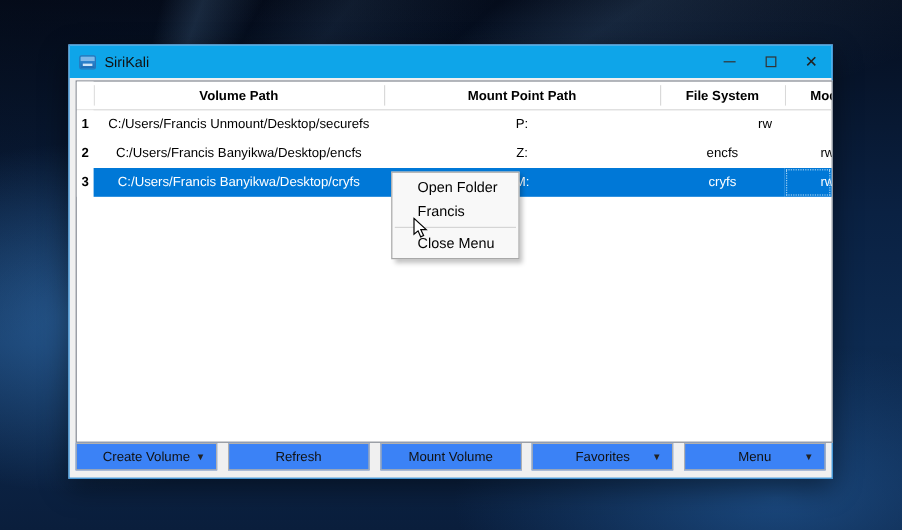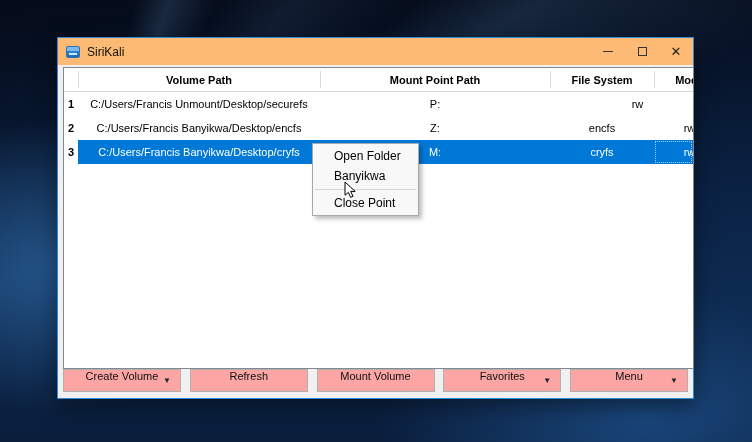--- a/index.html
+++ b/index.html
@@ -22,21 +22,21 @@
 
   
   .window {
     position:absolute; left:57px; top:37px; width:637px; height:362px;
     background:#f0f0f0;
     border:1px solid var(--win-border, #2b8dd9);
     box-shadow:0 8px 22px rgba(0,0,0,0.45);
   }
   .titlebar {
     position:absolute; left:0; top:0; right:0; height:27px;
-    background:#fdba74; display:flex; align-items:center;
+    background:#0ea5e9; display:flex; align-items:center;
   }
   .app-icon {
     width:14px; height:12px; margin-left:8px; border-radius:2px;
     background:linear-gradient(180deg,#7fb8e8 0%,#7fb8e8 35%,#2f86d0 35%,#1d6cb4 100%);
     border:1px solid #2a74b8; position:relative;
   }
   .app-icon::after{
     content:""; position:absolute; left:2px; top:6px; width:8px; height:2px;
     background:#cfe6f8;
   }
@@ -71,32 +71,32 @@
   .trow.selected .cell { background:var(--sel,#0078d7); color:#fff; }
   .trow.selected .c-num { background:#fff; color:#000; }
   .trow.selected .c-mode { outline:1px dotted #9fd0f2; outline-offset:-2px; }
 
   
   .button-row {
     position:absolute; left:5px; right:5px; bottom:6px; height:23px;
     display:flex; justify-content:space-between;
   }
   .btn {
-    width:118px; height:23px; background:#fca5a5; border:1px solid #b0b0b0;
-    display:flex; align-items:flex-start; justify-content:center; position:relative;
+    width:118px; height:23px; background:#3b82f6; border:1px solid #b0b0b0;
+    display:flex; align-items:center; justify-content:center; position:relative;
     font-size:11px; color:#111; cursor:default;
   }
   .btn .arrow {
     position:absolute; right:9px; top:50%; transform:translateY(-50%);
     font-size:8px; color:#222; line-height:1;
   }
 
   
   .context-menu {
-    position:absolute; left:312px; top:143px; width:107px;
+    position:absolute; left:326px; top:143px; width:107px;
     background:#f8f8f8; border:1px solid #a8a8a8;
     box-shadow:3px 3px 4px rgba(0,0,0,0.25);
     padding:2px 0; z-index:10; font-size:12px; color:#000;
   }
   .menu-item { height:20px; display:flex; align-items:center; padding-left:21px; white-space:nowrap; }
   .menu-item.highlighted { background:var(--menu-hl,#8ec6f0); }
   .menu-sep { border-top:1px solid #d5d5d5; margin:3px 2px; }
 
   .cursor { position:absolute; left:344px; top:181px; z-index:20; }
 </style>
@@ -171,20 +171,20 @@
     </div>
     <div class="btn">
       <span>Menu</span>
       <span class="arrow">▼</span>
     </div>
   </div>
 </div>
 
 <div class="context-menu">
   <div class="menu-item">Open Folder</div>
-  <div class="menu-item">Banyikwa</div>
+  <div class="menu-item">Francis</div>
   <div class="menu-sep"></div>
-  <div class="menu-item">Close Point</div>
+  <div class="menu-item">Close Menu</div>
 </div>
 
 <svg class="cursor" width="16" height="18" viewBox="0 0 16 18">
   <polygon points="1,1 1,14.2 4.4,11.4 6.6,16.4 9,15.3 6.7,10.4 11.2,10.4" fill="#ffffff" stroke="#000000" stroke-width="1"></polygon>
 </svg>
 
 </body></html>

